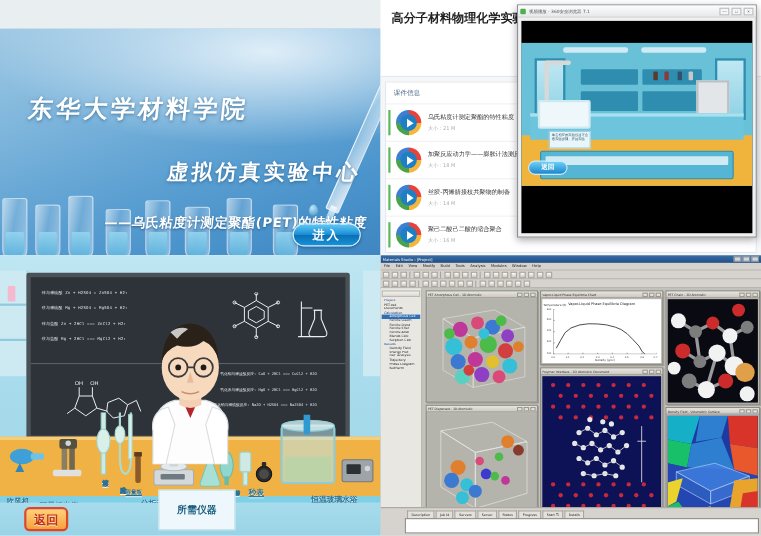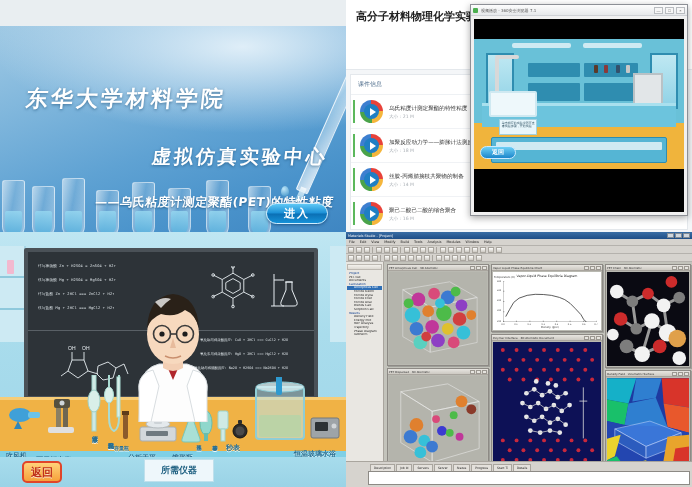--- a/index.html
+++ b/index.html
@@ -153,27 +153,27 @@
   .flaskico { position:absolute; right:14px; top:18px; width:30px; height:40px; }
 
   .person { position:absolute; left:50%; top:40px; transform:translateX(-50%); width:108px; height:150px; z-index:3; }
 
   .lab-bench { position:absolute; left:0; right:0; bottom:34px; height:56px; background:#f0b245;
      border-top:3px solid #f7cd77; }
   .lab-strip { position:absolute; left:0; right:0; bottom:30px; height:6px; background:#7fd0e6; }
   .lab-bottombar { position:absolute; left:0; right:0; bottom:0; height:30px;
      background:linear-gradient(180deg,#a7dcec,#9ad3e6); }
   .eq-label { position:absolute; font-size:7px; font-weight:bold; color:#2a6f91;
-     text-shadow:0 1px 0 rgba(255,255,255,.8); font-family:"DejaVu Sans",sans-serif; white-space:nowrap; }
+     text-shadow:0 1px 0 rgba(255,255,255,.8); font-family:"DejaVu Sans",sans-serif; white-space:nowrap;text-decoration:underline; }
   .eq-label.v { writing-mode:vertical-rl; font-size:6px; }
   .lab-back { position:absolute; left:22px; bottom:4px; width:40px; height:22px; border-radius:5px;
      background:linear-gradient(180deg,#ffd27a,#f6a13b); border:2px solid #e0452a; color:#c0301a;
      font-size:11px; font-weight:bold; display:flex; align-items:center; justify-content:center;
      cursor:pointer; font-family:"DejaVu Sans",sans-serif; text-shadow:0 1px 0 rgba(255,255,255,.7); }
-  .lab-instr { position:absolute; left:144px; bottom:5px; width:70px; height:23px; background:#eef7fb;
+  .lab-instr { position:absolute; left:144px; bottom:5px; width:70px; height:37px; background:#eef7fb;
      border:1px solid #bfe0ec; color:#1d5f80; font-size:9px; font-weight:bold; display:flex;
      align-items:center; justify-content:center; cursor:pointer; font-family:"DejaVu Sans",sans-serif; }
 
   
   #q4 { background:#c3c3bb; }
   .ms-tb { height:7px; background:linear-gradient(180deg,#3a6ea5,#1f4e86); display:flex;
      align-items:center; padding:0 2px; }
   .ms-tb span { font-size:3.4px; color:#fff; font-family:"DejaVu Sans",sans-serif; }
   .ms-tb .wb { margin-left:auto; display:flex; gap:1px; }
   .ms-tb .wb b { width:7px; height:5px; background:#cfd6dd; border:1px solid #7f8a95; display:block; }
@@ -505,21 +505,21 @@
     <div class="eq-label" style="left:6px;bottom:26px;">吹风机</div>
     <div class="eq-label" style="left:36px;bottom:22px;">阿贝折光仪</div>
     <div class="eq-label v" style="left:90px;bottom:56px;">移液管</div>
     <div class="eq-label v" style="left:106px;bottom:50px;">乌氏粘度计</div>
     <div class="eq-label" style="left:114px;bottom:36px;font-size:5px;">容量瓶</div>
     <div class="eq-label" style="left:128px;bottom:24px;">分析天平</div>
     <div class="eq-label" style="left:172px;bottom:24px;">锥形瓶</div>
     <div class="eq-label v" style="left:196px;bottom:46px;font-size:5px;">洗耳球</div>
     <div class="eq-label v" style="left:212px;bottom:46px;font-size:5px;">砂芯漏斗</div>
     <div class="eq-label" style="left:226px;bottom:34px;">秒表</div>
-    <div class="eq-label" style="right:10px;bottom:28px;">恒温玻璃水浴</div>
+    <div class="eq-label" style="right:21px;bottom:28px;">恒温玻璃水浴</div>
 
     <div class="lab-bottombar"></div>
     <div class="lab-back">返回</div>
     <div class="lab-instr">所需仪器</div>
   </div>
 
   <div class="quad" id="q4">
     <div class="ms-tb">
       <span>Materials Studio - [Project]</span>
       <span class="wb">

